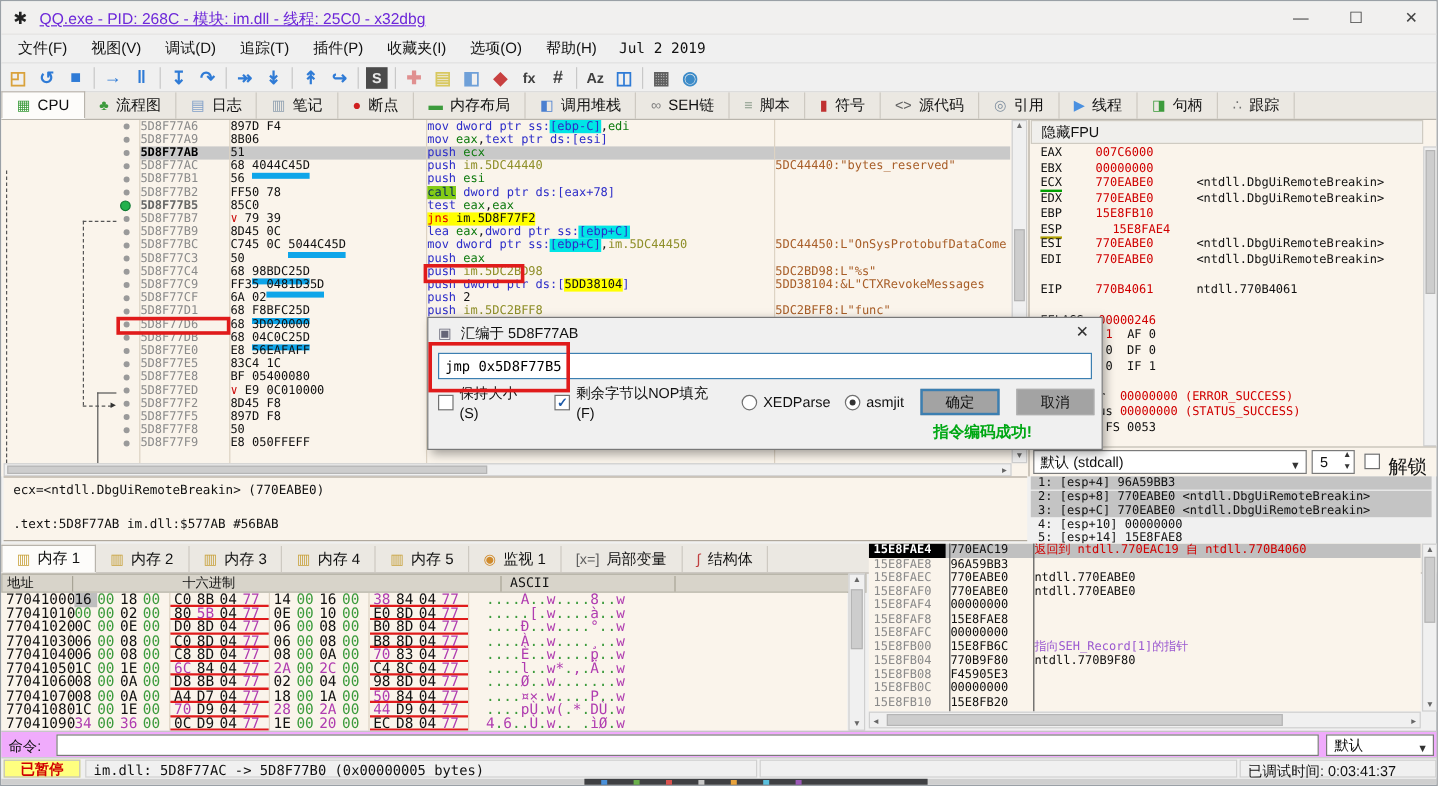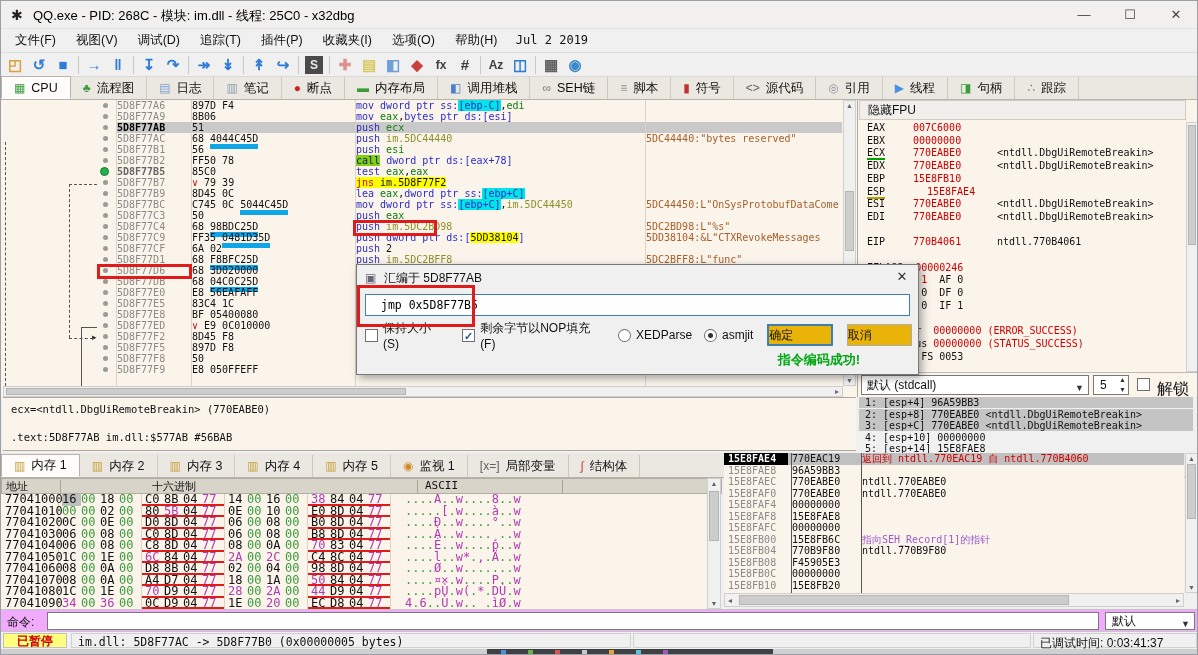--- a/index.html
+++ b/index.html
@@ -7,21 +7,21 @@
   #win { position:relative; width:1198px; height:655px; background:#f0f0f0;
          font-family:"Liberation Sans", sans-serif; overflow:hidden;
          border:1px solid #9aa0a6; }
   .abs { position:absolute; }
   .mono { font-family:"DejaVu Sans Mono", monospace; }
 
   
   #titlebar { left:0; top:0; width:1198px; height:28px; background:#f1f0ef;
               border-bottom:1px solid #e3e2e0; }
   #appicon { left:10px; top:6px; font-size:14px; color:#222; }
-  #title { left:32px; top:6px; font-size:13px; color:#000000; }
+  #title { left:32px; top:6px; font-size:13px; color:#6d28d9;text-decoration:underline; }
   .winbtn { top:0; width:46px; height:28px; text-align:center; line-height:28px;
             font-size:13px; color:#444; }
   
   #menubar { left:0; top:28px; width:1198px; height:24px; background:#f0f0f0;
              border-bottom:1px solid #dcdcdc; padding-left:4px; }
   .mitem { display:inline-block; padding:0 10px; line-height:23px; font-size:12.5px; color:#111; }
   #menudate { display:inline-block; font-family:"DejaVu Sans Mono",monospace; font-size:12px;
               line-height:23px; padding-left:4px; color:#111; }
   
   #toolbar { left:0; top:52px; width:1198px; height:24px; background:#f0f0f0;
@@ -130,29 +130,29 @@
   #taskicons { left:486px; top:0; width:286px; height:7px; background:#3f4043; display:flex; gap:22px;
                padding:1px 0 0 14px; }
   .tic { width:5px; height:5px; }
   
   #dialog { left:355px; top:263px; width:563px; height:111px; background:#f0f0f0;
             border:1px solid #787878; box-shadow:3px 3px 8px rgba(0,0,0,0.35); z-index:50; }
   #dlgicon { left:8px; top:6px; font-size:12px; color:#667; }
   #dlgtitle { left:27px; top:5px; font-size:12px; color:#111; }
   #dlgclose { left:532px; top:4px; width:26px; height:18px; text-align:center; font-size:13px; color:#333; }
   #dlginput { left:8px; top:29px; width:545px; height:22px; border:1px solid #3c7fb1; background:#fff;
-              font-family:"DejaVu Sans Mono",monospace; font-size:11.5px; padding-left:15px; }
+              font-family:"DejaVu Sans Mono",monospace; font-size:11.5px; padding-left:5px; }
   #dlgctrls { left:8px; top:58px; width:547px; height:24px; display:flex; align-items:center; font-size:12px; color:#111; }
   .cbox { display:inline-block; width:13px; height:13px; background:#fff; border:1px solid #707070;
           margin-right:5px; text-align:center; line-height:12px; font-size:11px; color:#1e5aa8; font-weight:bold; }
   .rad { display:inline-block; width:13px; height:13px; background:#fff; border:1px solid #707070;
          border-radius:50%; margin-right:5px; position:relative; }
   .rad.on::after { content:""; position:absolute; left:3px; top:3px; width:5px; height:5px;
                    border-radius:50%; background:#333; }
-  .btn { height:22px; font-size:12px; line-height:20px; background:#eab308;
+  .btn { height:22px; text-align:center; font-size:12px; line-height:20px; background:#a3a3a3;
          border:1px solid #adadad; color:#111; }
   .btn.default { border:2px solid #3c7fb1; line-height:18px; }
   #dlgstatus { right:58px; top:86px; color:#00a814; font-weight:bold; font-size:13px; }
   
   .annobox { border:3px solid #e01b1b; z-index:60; }
 </style>
 </head>
 <body>
 
 <div id="win">
@@ -262,21 +262,21 @@
       </div>
       <div class="tab">
         <span class="tabicon" style="color: rgb(112, 112, 112);">∴</span>
         <span>跟踪</span>
       </div>
     </div>
 
   <div id="main" class="abs">
     <div id="disasm" class="abs">
         <div class="drow"><span class="dgut"><i class="dot"></i></span><span class="daddr">5D8F77A6</span><span class="dbytes">897D F4</span><span class="dinstr"><span class="mn">mov </span><span class="mem">dword ptr ss:</span><span class="shl">[ebp-C]</span><span class="pln">,</span><span class="grn">edi</span></span><span class="dcomm"></span></div>
-        <div class="drow"><span class="dgut"><i class="dot"></i></span><span class="daddr">5D8F77A9</span><span class="dbytes">8B06</span><span class="dinstr"><span class="mn">mov </span><span class="grn">eax</span><span class="pln">,</span><span class="mem">bytes ptr ds:[esi]</span></span><span class="dcomm"></span></div>
+        <div class="drow"><span class="dgut"><i class="dot"></i></span><span class="daddr">5D8F77A9</span><span class="dbytes">8B06</span><span class="dinstr"><span class="mn">mov </span><span class="grn">eax</span><span class="pln">,</span><span class="mem">text ptr ds:[esi]</span></span><span class="dcomm"></span></div>
         <div class="drow sel"><span class="dgut"><i class="dot"></i></span><span class="daddr">5D8F77AB</span><span class="dbytes">51</span><span class="dinstr"><span class="mn">push </span><span class="grn">ecx</span></span><span class="dcomm"></span></div>
         <div class="drow"><span class="dgut"><i class="dot"></i></span><span class="daddr">5D8F77AC</span><span class="dbytes">68 <span class="bu">4044C45D</span></span><span class="dinstr"><span class="mn">push </span><span class="mod">im.5DC44440</span></span><span class="dcomm">5DC44440:"bytes_reserved"</span></div>
         <div class="drow"><span class="dgut"><i class="dot"></i></span><span class="daddr">5D8F77B1</span><span class="dbytes">56</span><span class="dinstr"><span class="mn">push </span><span class="grn">esi</span></span><span class="dcomm"></span></div>
         <div class="drow"><span class="dgut"><i class="dot"></i></span><span class="daddr">5D8F77B2</span><span class="dbytes">FF50 78</span><span class="dinstr"><span class="cl">call</span><span class="pln"> </span><span class="mem">dword ptr ds:[eax+78]</span></span><span class="dcomm"></span></div>
         <div class="drow boxed"><span class="dgut"><i class="bpdot"></i></span><span class="daddr">5D8F77B5</span><span class="dbytes">85C0</span><span class="dinstr"><span class="mn">test </span><span class="grn">eax</span><span class="pln">,</span><span class="grn">eax</span></span><span class="dcomm"></span></div>
         <div class="drow"><span class="dgut"><i class="dot"></i></span><span class="daddr">5D8F77B7</span><span class="dbytes"><span class="vmark">∨ </span>79 39</span><span class="dinstr"><span class="jc">jns</span><span class="jt"> im.5D8F77F2</span></span><span class="dcomm"></span></div>
         <div class="drow"><span class="dgut"><i class="dot"></i></span><span class="daddr">5D8F77B9</span><span class="dbytes">8D45 0C</span><span class="dinstr"><span class="mn">lea </span><span class="grn">eax</span><span class="pln">,</span><span class="mem">dword ptr ss:</span><span class="shl">[ebp+C]</span></span><span class="dcomm"></span></div>
         <div class="drow"><span class="dgut"><i class="dot"></i></span><span class="daddr">5D8F77BC</span><span class="dbytes">C745 0C <span class="bu">5044C45D</span></span><span class="dinstr"><span class="mn">mov </span><span class="mem">dword ptr ss:</span><span class="shl">[ebp+C]</span><span class="pln">,</span><span class="mod">im.5DC44450</span></span><span class="dcomm">5DC44450:L"OnSysProtobufDataCome</span></div>
         <div class="drow"><span class="dgut"><i class="dot"></i></span><span class="daddr">5D8F77C3</span><span class="dbytes">50</span><span class="dinstr"><span class="mn">push </span><span class="grn">eax</span></span><span class="dcomm"></span></div>
         <div class="drow"><span class="dgut"><i class="dot"></i></span><span class="daddr">5D8F77C4</span><span class="dbytes">68 <span class="bu">98BDC25D</span></span><span class="dinstr"><span class="mn">push </span><span class="mod">im.5DC2BD98</span></span><span class="dcomm">5DC2BD98:L"%s"</span></div>

